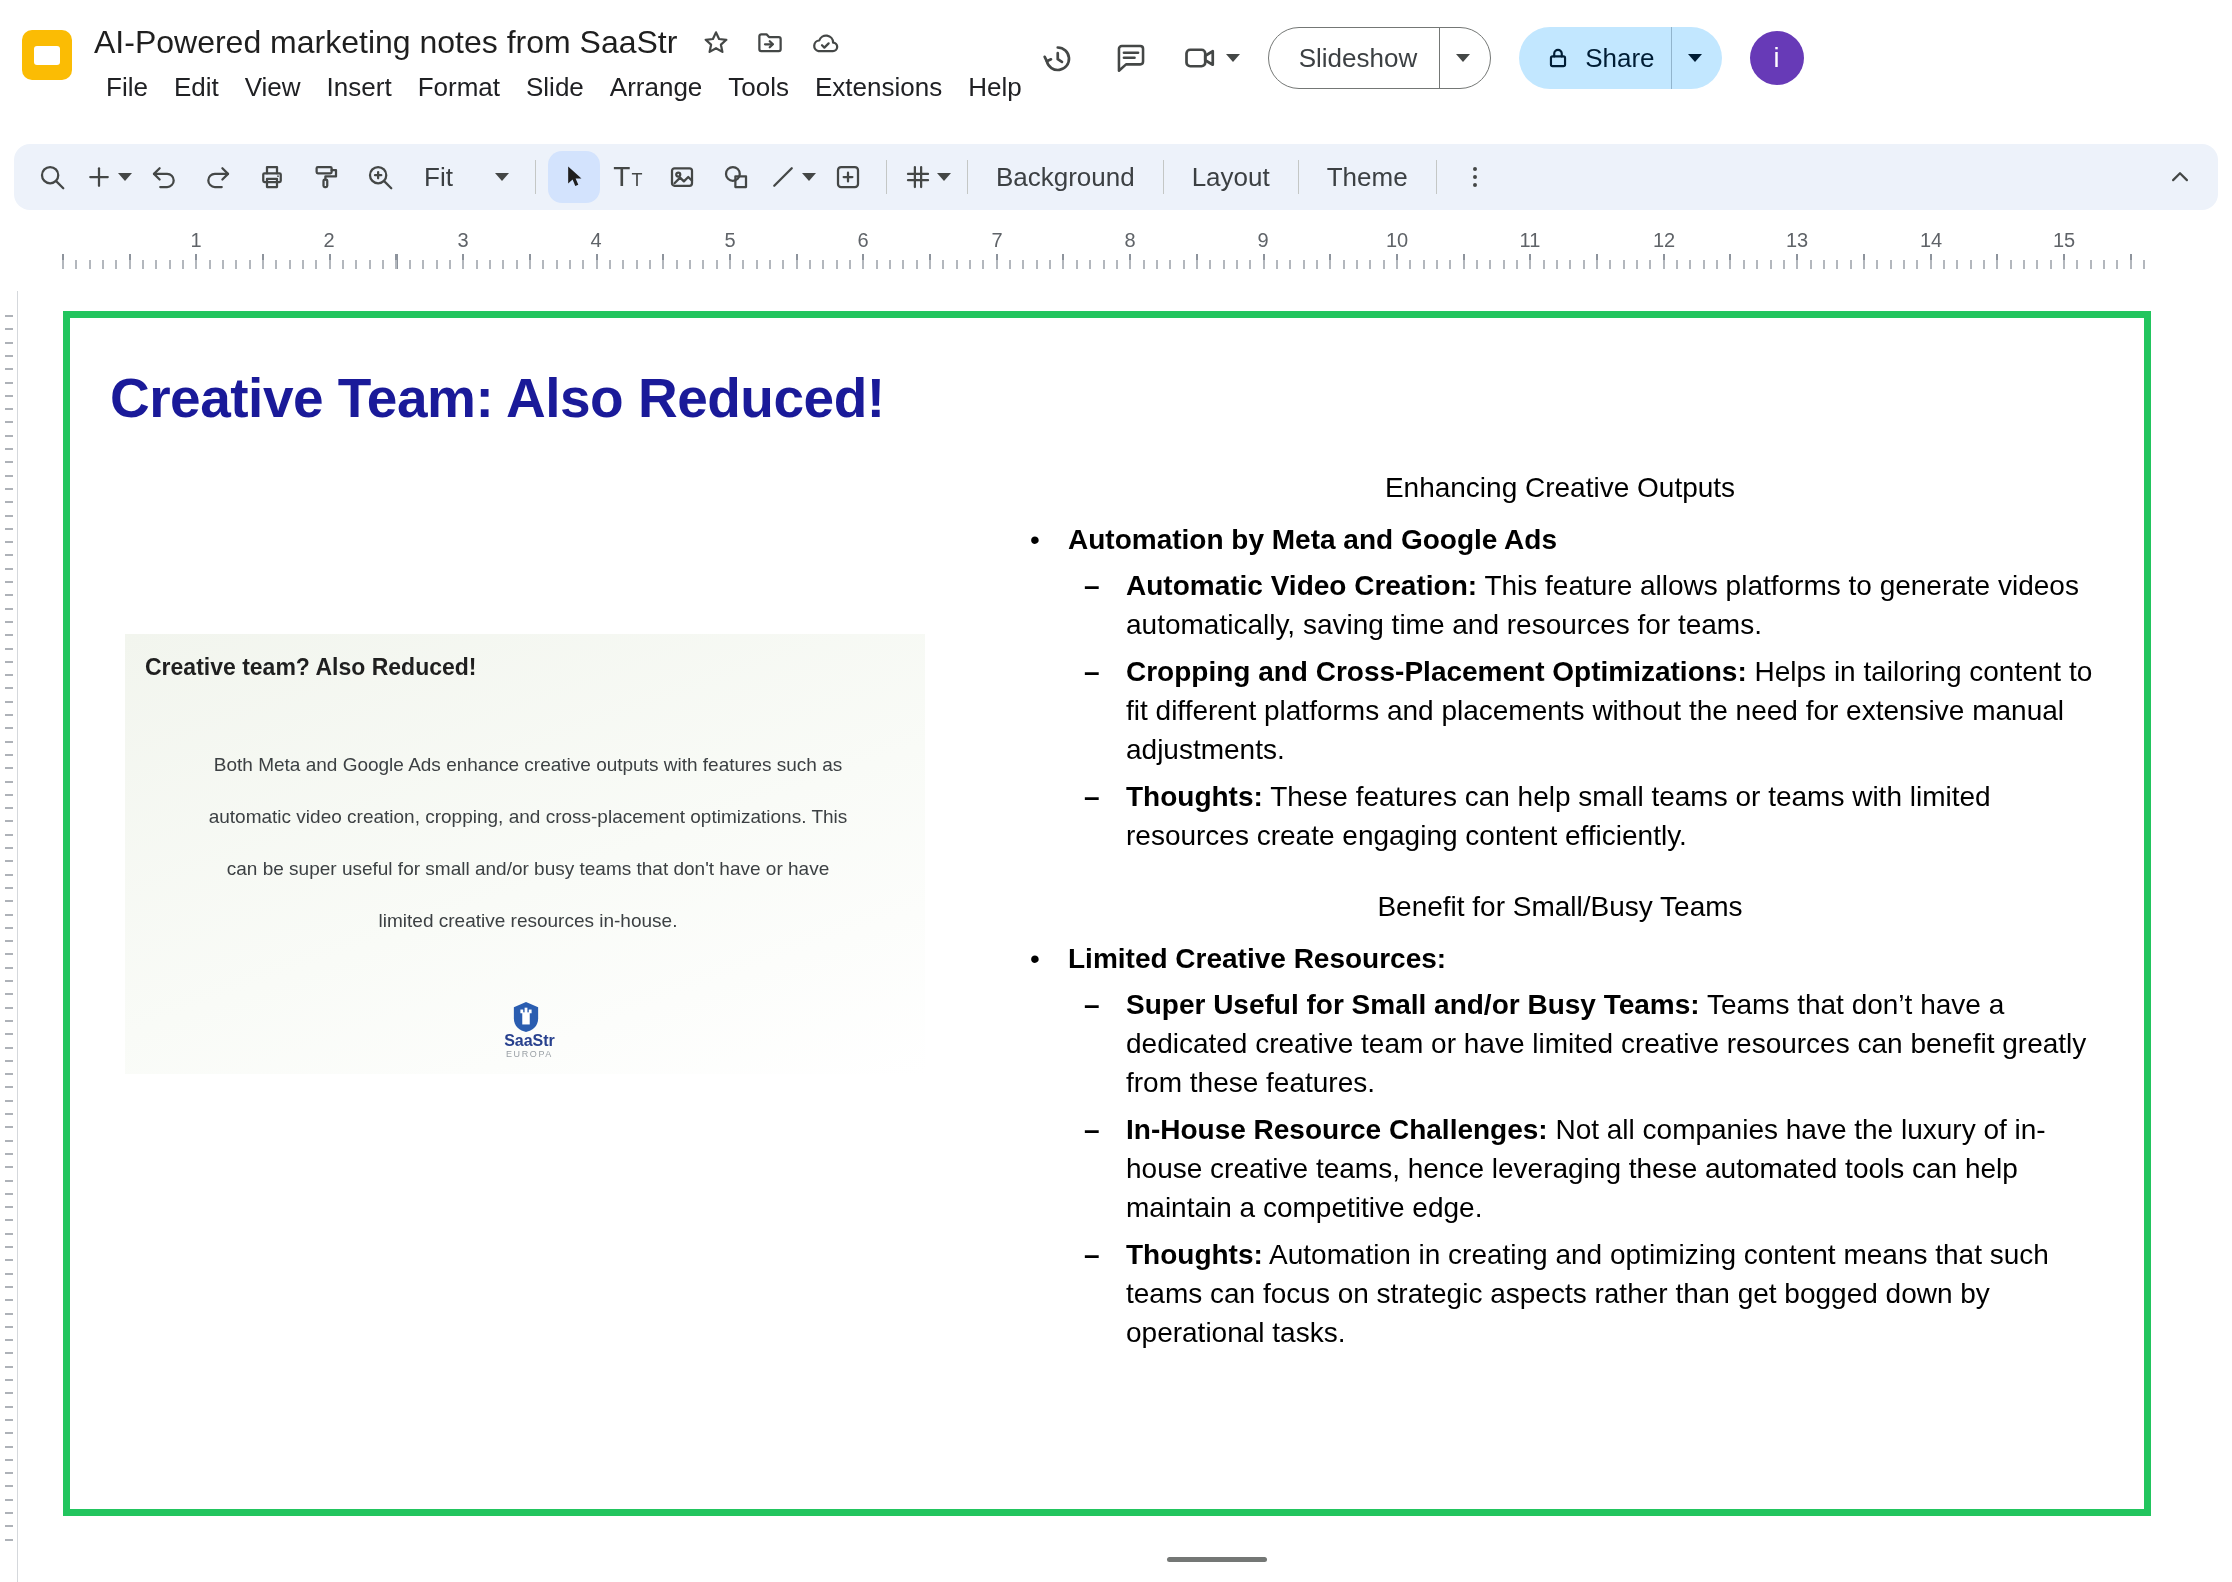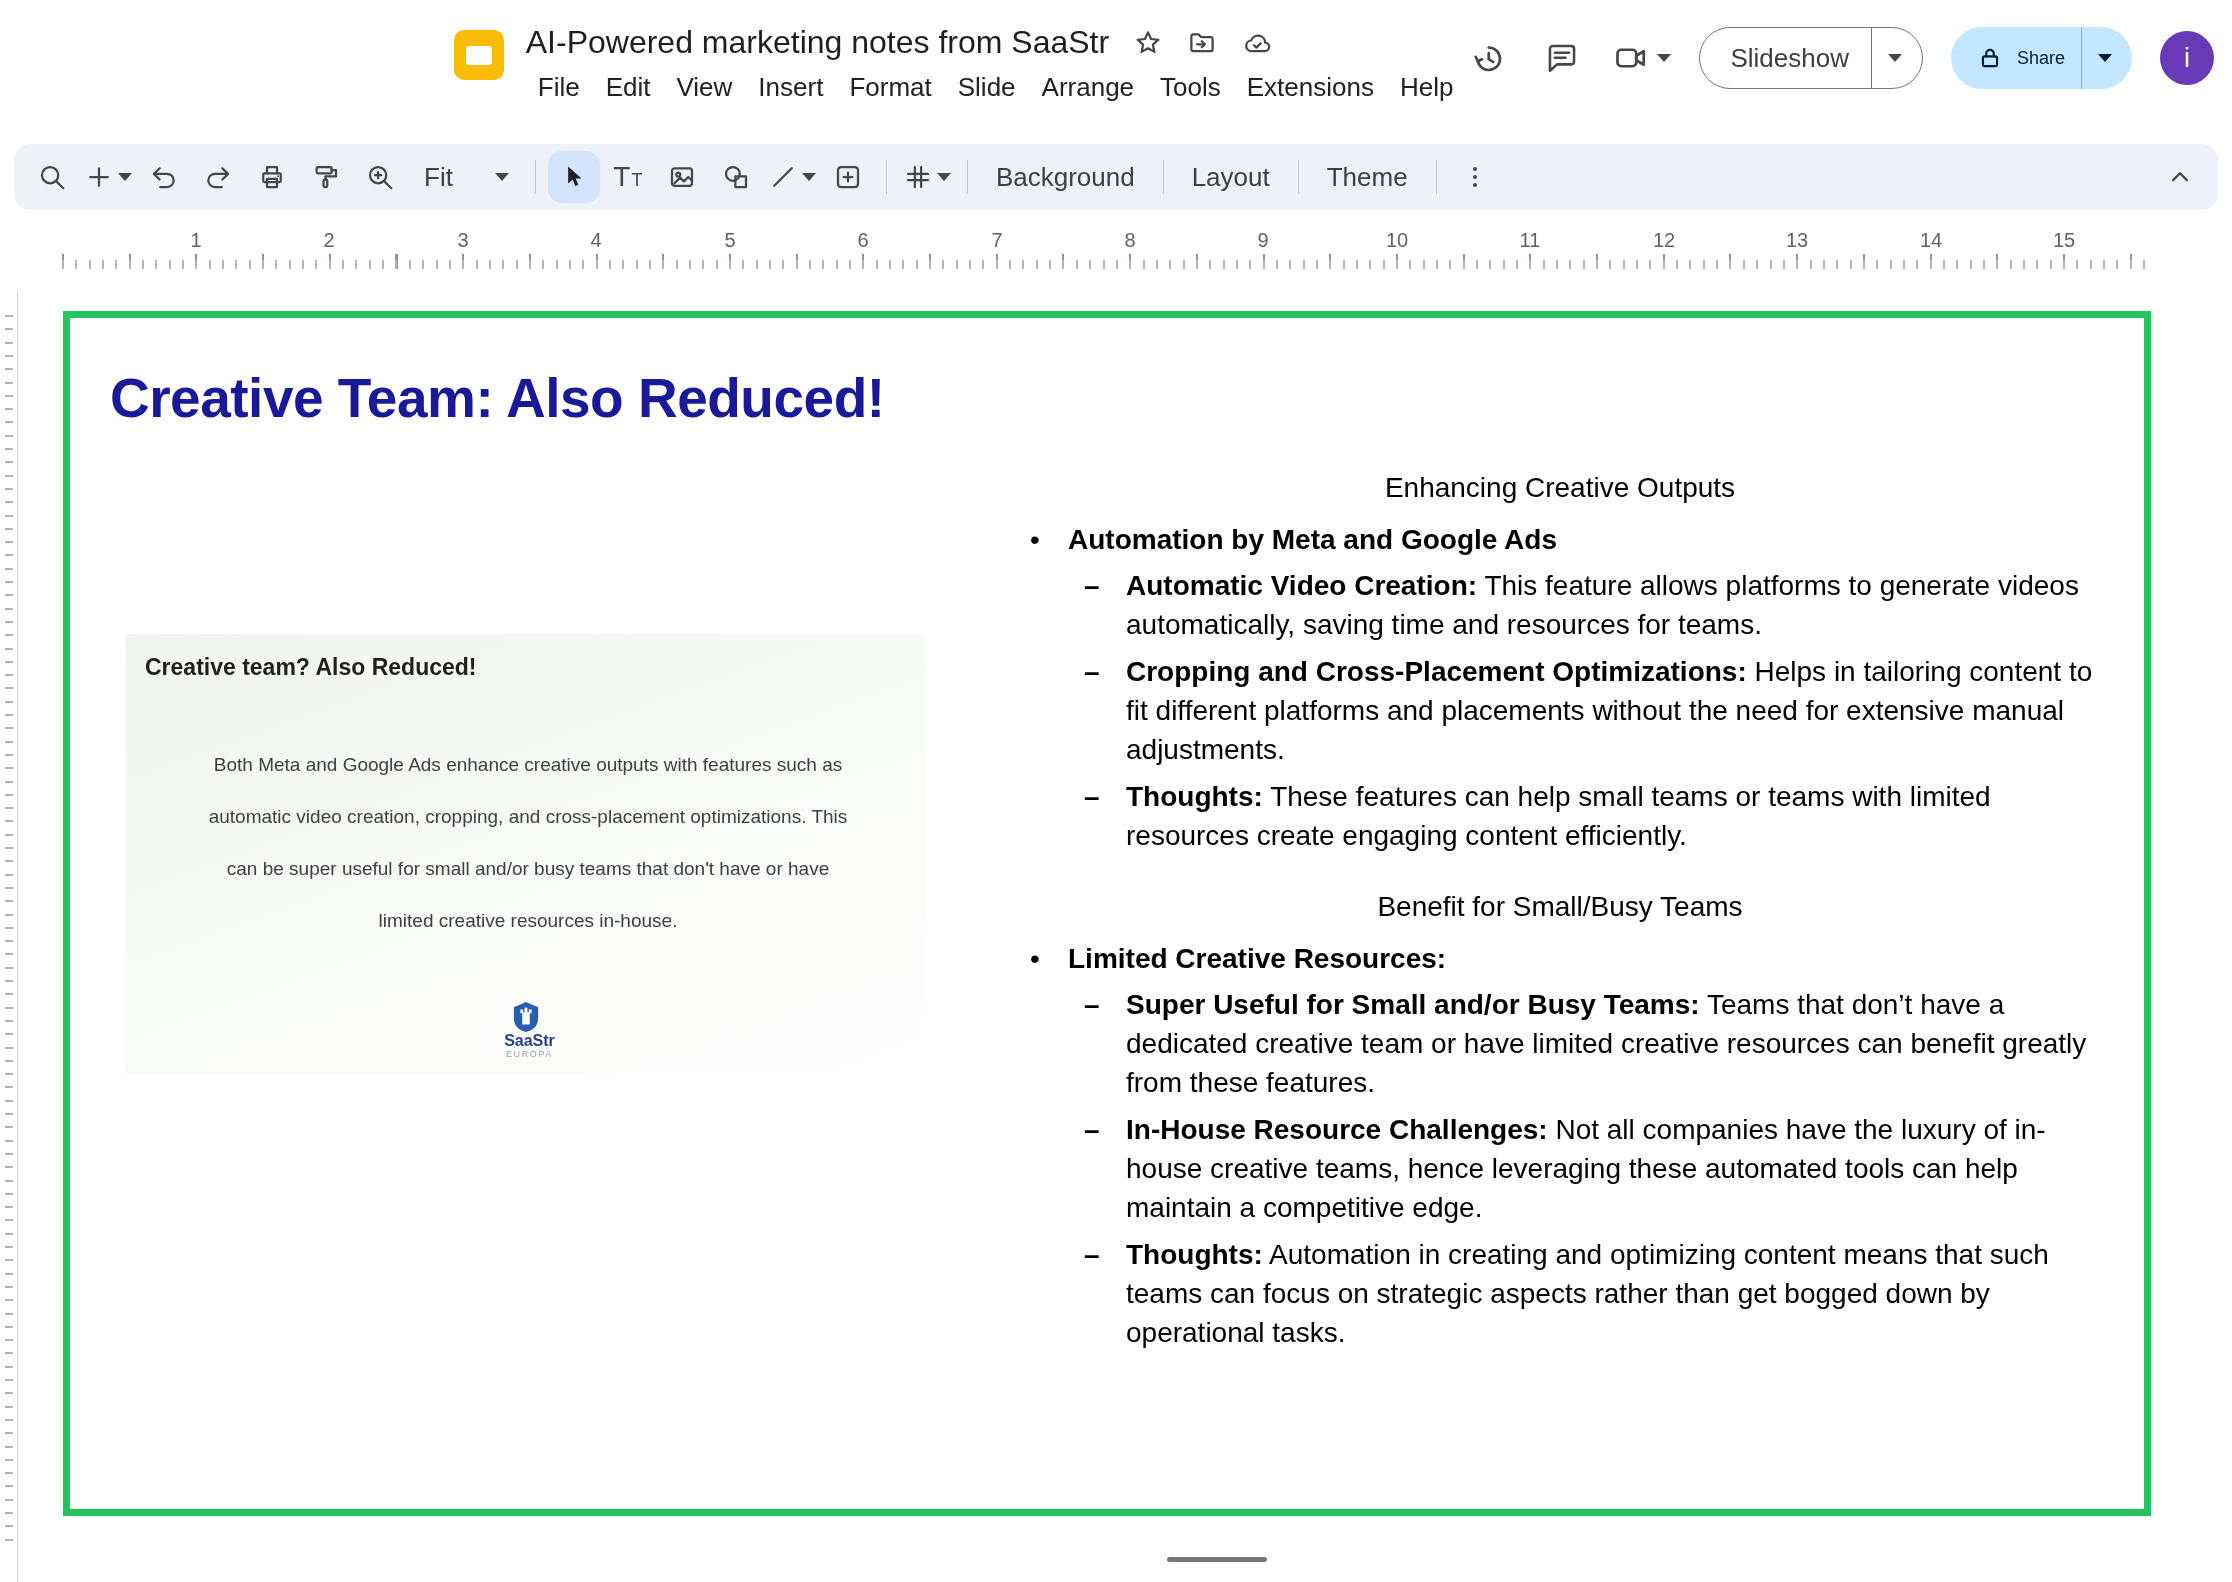--- a/index.html
+++ b/index.html
@@ -8,21 +8,21 @@
     width:2232px; height:1582px; overflow:hidden;
     background:#ffffff;
     font-family:"Liberation Sans", sans-serif;
     color:#1f1f1f;
     -webkit-font-smoothing:antialiased;
   }
   svg { display:block; }
   .ic { stroke:#444746; stroke-width:1.8; fill:none; stroke-linecap:round; stroke-linejoin:round; }
 
   
-  header { height:142px; display:flex; justify-content:flex-end; padding:0 18px 0 13px; }
+  header { height:142px; display:flex; justify-content:flex-start; padding:0 18px 0 22px; }
   .hdr-left { display:flex; gap:22px; padding-top:24px; }
   .app-icon { width:50px; height:50px; margin-top:6px; background:#fbbc04; border-radius:10px;
               display:flex; align-items:center; justify-content:center; cursor:pointer; }
   .app-icon-inner { width:26px; height:19px; background:#fff; border-radius:3px; }
   .title-row { display:flex; align-items:center; gap:24px; }
   .doc-title { font-size:32px; font-weight:500; color:#1f1f1f; white-space:nowrap; }
   .title-ic { cursor:pointer; }
   .menubar { display:flex; gap:2px; margin-top:8px; font-size:26px; color:#202124; }
   .menu-item { padding:3px 12px; border-radius:8px; cursor:pointer; }
 
@@ -31,21 +31,21 @@
               align-items:center; justify-content:center; cursor:pointer; padding:0; }
   .camera-group { display:flex; align-items:center; gap:8px; cursor:pointer; }
   .caret { width:0; height:0; border-left:7px solid transparent; border-right:7px solid transparent;
            border-top:8px solid #444746; }
   .pill { display:flex; align-items:center; height:62px; border-radius:31px; overflow:hidden; cursor:pointer; }
   .slideshow { border:1px solid #747775; background:#fff; }
   .slideshow-main { padding:0 22px 0 30px; font-size:26px; font-weight:500; color:#3c4043; }
   .pill-sep { width:1px; align-self:stretch; background:#747775; }
   .pill-caret { padding:0 20px 0 16px; display:flex; align-items:center; }
   .share { background:#c2e7ff; color:#001d35; }
-  .share-main { display:flex; align-items:center; gap:14px; padding:0 16px 0 26px; font-size:18px; font-weight:500; }
+  .share-main { display:flex; align-items:center; gap:14px; padding:0 16px 0 26px; font-size:26px; font-weight:500; }
   .share .pill-sep { background:rgba(0,29,53,.25); }
   .share .caret { border-top-color:#001d35; }
   .avatar { width:54px; height:54px; border-radius:50%; background:#673ab7; color:#fff;
             font-size:27px; display:flex; align-items:center; justify-content:center; cursor:pointer; }
 
   
   .toolbar { margin:2px 14px 15px; height:66px; background:#edf2fa; border-radius:16px;
              display:flex; align-items:center; padding:0 12px; gap:2px; }
   .tbtn { min-width:52px; height:52px; border:none; background:none; border-radius:14px;
           display:flex; align-items:center; justify-content:center; gap:4px; cursor:pointer; padding:0 4px; }

